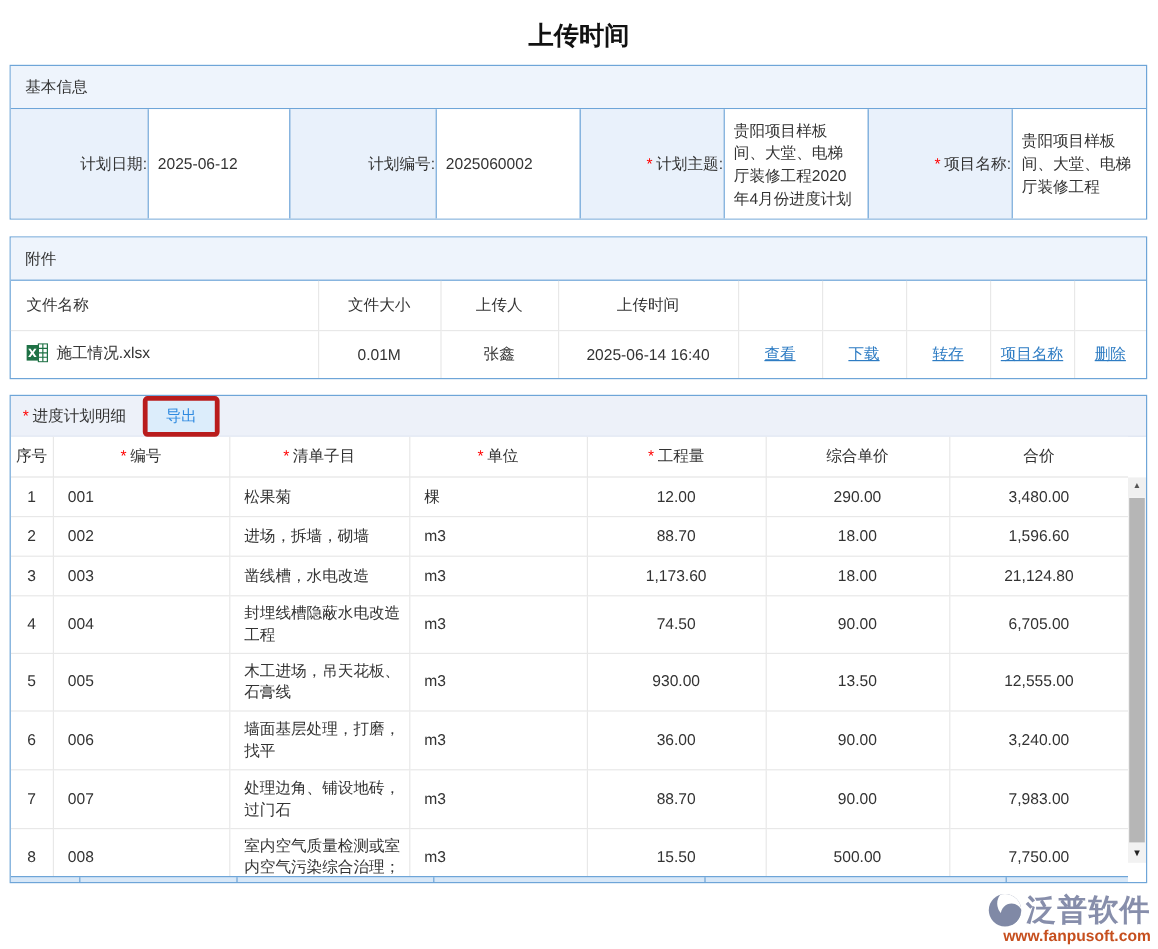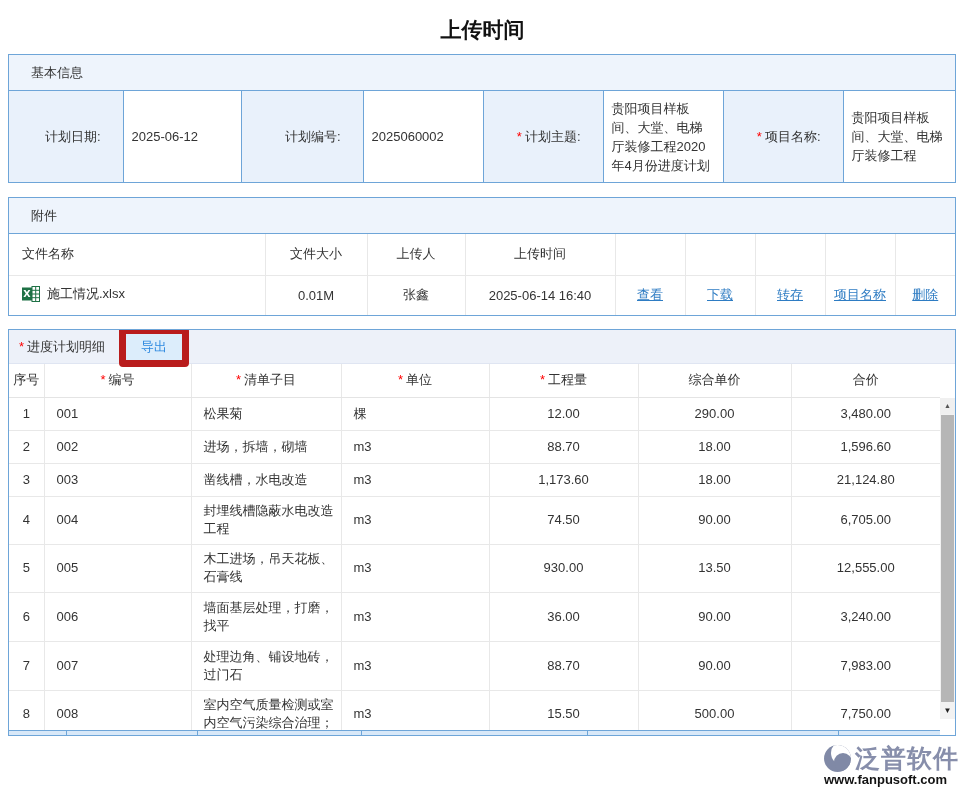--- a/index.html
+++ b/index.html
@@ -1,45 +1,45 @@
 <!DOCTYPE html>
 <html><head>
 <meta charset="utf-8">
 <style>
   * { margin:0; padding:0; box-sizing:border-box; }
   html,body { width:965px; height:791px; overflow:hidden; background:#fff;
     font-family:"Liberation Sans","DejaVu Sans",sans-serif; color:#333; font-size:13px; }
   .page-title { text-align:center; font-size:21px; font-weight:bold; color:#111; padding-top:16px; height:54px; }
   .panel { margin:0 9px 0 8px; border:1px solid #6ea5d8; background:#fff; }
-  .sec-head { height:36px; line-height:36px; padding:0 22px; background:#eef4fc; border-bottom:1px solid #6ea5d8; color:#333; }
+  .sec-head { height:36px; line-height:36px; padding:0 12px; background:#eef4fc; border-bottom:1px solid #6ea5d8; color:#333; }
   table { border-collapse:collapse; width:100%; table-layout:fixed; }
   
   .bi-table td { border:1px solid #6ea5d8; vertical-align:middle; font-size:13px; }
   .bi-table tr:first-child td { border-top:none; }
   .bi-table td:first-child { border-left:none; }
   .bi-table td:last-child { border-right:none; }
   .bi-table tr:last-child td { border-bottom:none; }
-  .lbl { background:#e9f1fb; text-align:right; padding-right:22px; }
+  .lbl { background:#e9f1fb; text-align:right; padding-right:0; }
   .val { background:#fff; text-align:left; padding:6px 8px; line-height:19px; }
   .req { color:#f00; margin-right:3px; }
   .row-tall { height:91px; } .row-short { height:39px; }
   
   .at-table td, .at-table th { font-weight:normal; border-right:1px solid #e8e8e8; border-bottom:1px solid #e8e8e8; vertical-align:middle; }
   .at-table th { height:41px;margin-top:19px; }
   .at-table td { height:40px; }
   .at-table td:last-child, .at-table th:last-child { border-right:none; }
   .at-table tr:last-child td { border-bottom:none; }
   .cell-left { text-align:left; padding-left:13px; }
   .cell-center { text-align:center; }
   .file-name { display:inline-flex; align-items:center; gap:7px; }
   a.op-link { color:#2e7cc3; text-decoration:underline; cursor:pointer; }
   
   .detail-panel { position:relative; height:407px; overflow:hidden; }
   .detail-strip { height:34px; background:#edf1f9; border-bottom:1px solid #dfe5f2; display:flex; align-items:center; padding-left:10px; }
-  .export-btn { margin-left:14px; padding:4px 15px; background:#dcedfb; border:7px solid #b91c1c; border-radius:4px; color:#2e8ae0; font-size:13px; cursor:pointer; }
+  .export-btn { margin-left:14px; padding:4px 15px; background:#dcedfb; border:4px solid #b91c1c; border-radius:4px; color:#2e8ae0; font-size:13px; cursor:pointer; }
   .dt-wrap { width:calc(100% - 15px); }
   .dt-table th { font-weight:normal; height:33px; border-right:1px solid #e8e8e8; border-bottom:1px solid #e4e4e4; background:#fff; }
   .dt-table td { border-right:1px solid #e8e8e8; border-bottom:1px solid #e8e8e8; vertical-align:middle; line-height:18px; padding:4px 0; }
   .dt-table th:last-child, .dt-table td:last-child { border-right:none; }
   .dc0 { text-align:center; }
   .dc1,.dc2,.dc3 { text-align:left; padding-left:12px !important; }
   .dc4,.dc5,.dc6 { text-align:center; }
   
   .vscroll { position:absolute; top:68px; right:0; bottom:16px; width:15px; background:#f2f2f2; }
   .sb-up { position:absolute; top:0; left:0; width:15px; height:16px; background:#f0f0f0; color:#555; font-size:7px; text-align:center; line-height:16px; cursor:pointer; }
@@ -48,21 +48,21 @@
   
   .next-row-strip { position:absolute; left:0; bottom:0; height:5px; width:calc(100% - 15px); background:#d8e8f8; border-top:1px solid #6ea5d8; }
   .next-row-strip span { position:absolute; top:0; bottom:0; width:1px; background:#6ea5d8; }
   
   .watermark { position:absolute; right:6px; bottom:4px; z-index:20; pointer-events:none; opacity:.92; }
   .wm-row { display:flex; align-items:center; gap:4px; justify-content:flex-end; }
   .wm-logo { width:27px; height:27px; border-radius:50%; background:#76809f; position:relative; overflow:hidden; flex:0 0 auto; }
   .wm-logo::after { content:""; position:absolute; left:7px; top:-4px; width:24px; height:24px; border-radius:50%; background:#fff; }
   .wm-logo::before { content:""; position:absolute; left:10px; top:8px; width:18px; height:18px; border-radius:50%; background:#76809f; z-index:2; }
   .wm-brand { font-size:25px; font-weight:bold; color:#7d85a4; letter-spacing:1px; }
-  .wm-url { text-align:left; font-size:13px; font-weight:bold; color:#000000; margin-top:-3px; }
+  .wm-url { text-align:right; font-size:13px; font-weight:bold; color:#c2410c; margin-top:-3px; }
   .mt14 { margin-top:14px; } .mt13 { margin-top:13px; }
 </style>
 </head>
 <body>
 
 <h1 class="page-title">上传时间</h1>
 
 <section class="panel">
   <div class="sec-head">基本信息</div>
   <table class="bi-table">

